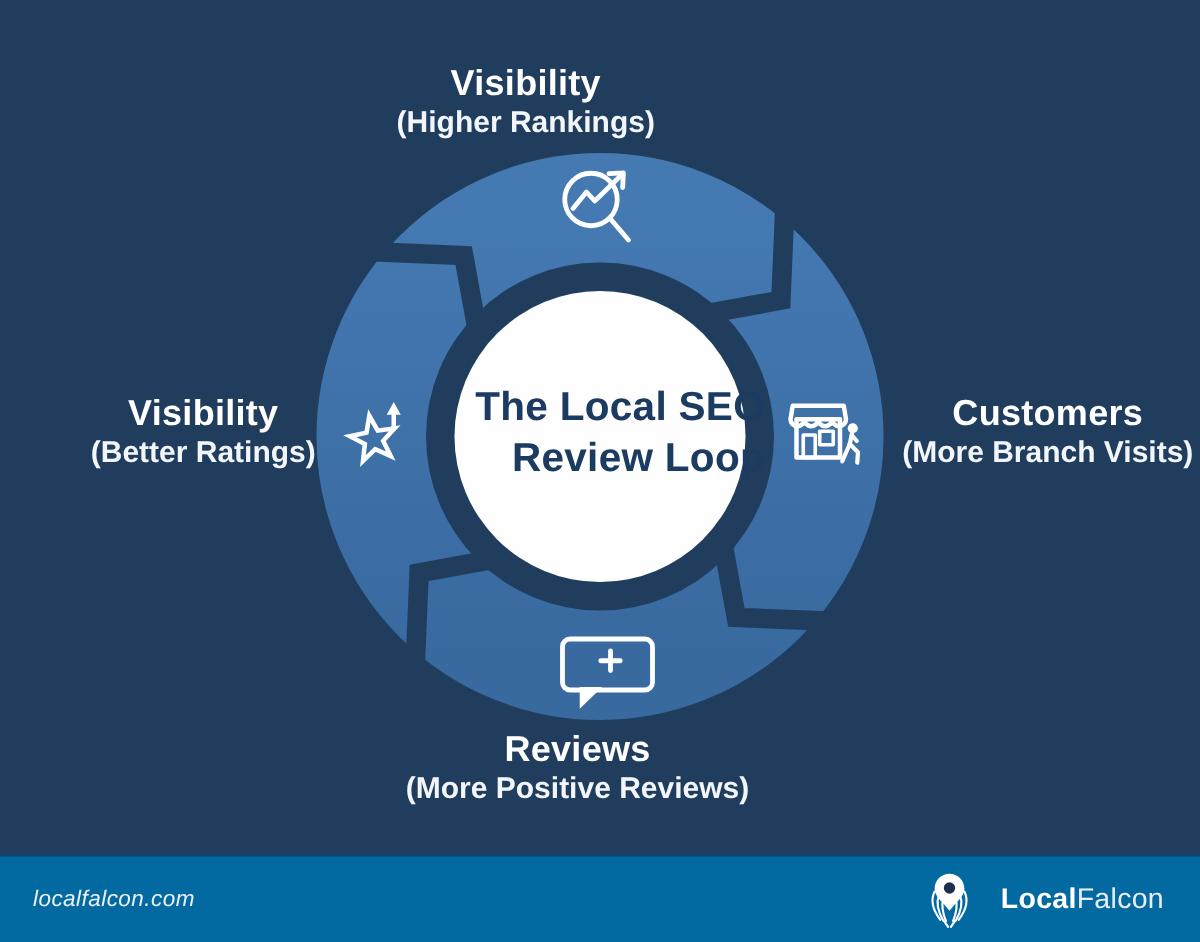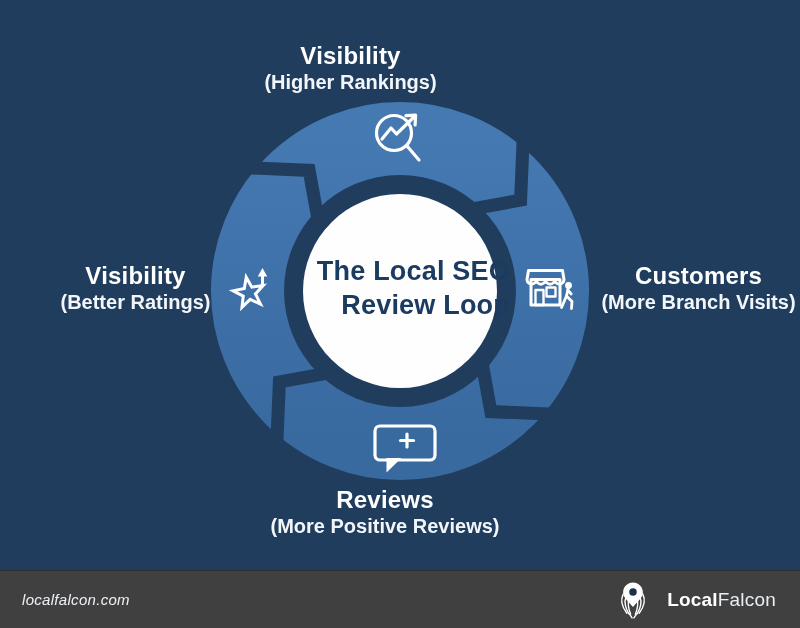--- a/index.html
+++ b/index.html
@@ -17,21 +17,21 @@
   .label-top    { left:0;    top:42px;  width:701px; }
   .label-right  { left:585px; top:262px; width:195px;margin-left:16px; }
   .label-left   { left:38px;  top:262px; width:195px; }
   .label-bottom { left:0;    top:486px; width:698px;margin-left:36px; }
   .center-label {
     position:absolute; left:290px; top:254px; width:220px; text-align:right;
     color:#1C3B60; font-size:27px; font-weight:700; line-height:34px; letter-spacing:.2px;
   }
   .footer {
     position:absolute; left:0; top:570px; width:800px; height:58px;
-    background:#404040; border-top:1px solid rgba(0,0,0,0.28);
+    background:#0369a1; border-top:1px solid rgba(0,0,0,0.28);
     display:flex; align-items:center; justify-content:space-between;
     padding:0 24px 0 22px;
   }
   .website { font-style:italic; font-size:15px; color:#EDF1F6; letter-spacing:.3px; }
   .brand { display:flex; align-items:center; gap:17px; }
   .brand-text { font-size:19px; color:#FFFFFF; letter-spacing:.2px; }
   .brand-text .bold { font-weight:700; }
   .brand-text .light { font-weight:400; color:#E9EEF4; }
 </style>
 </head>

